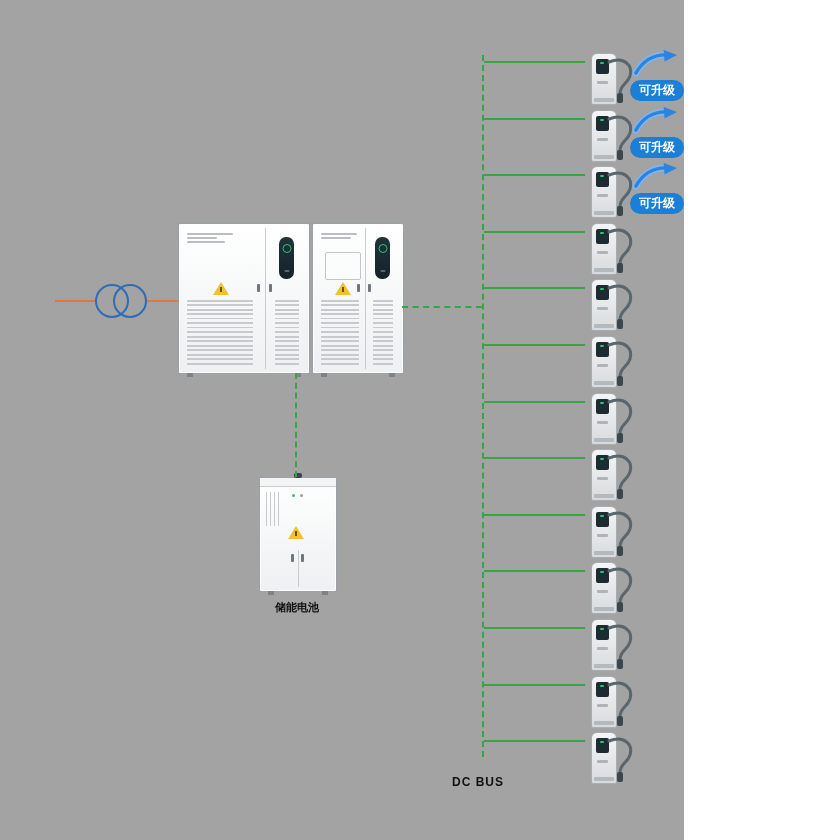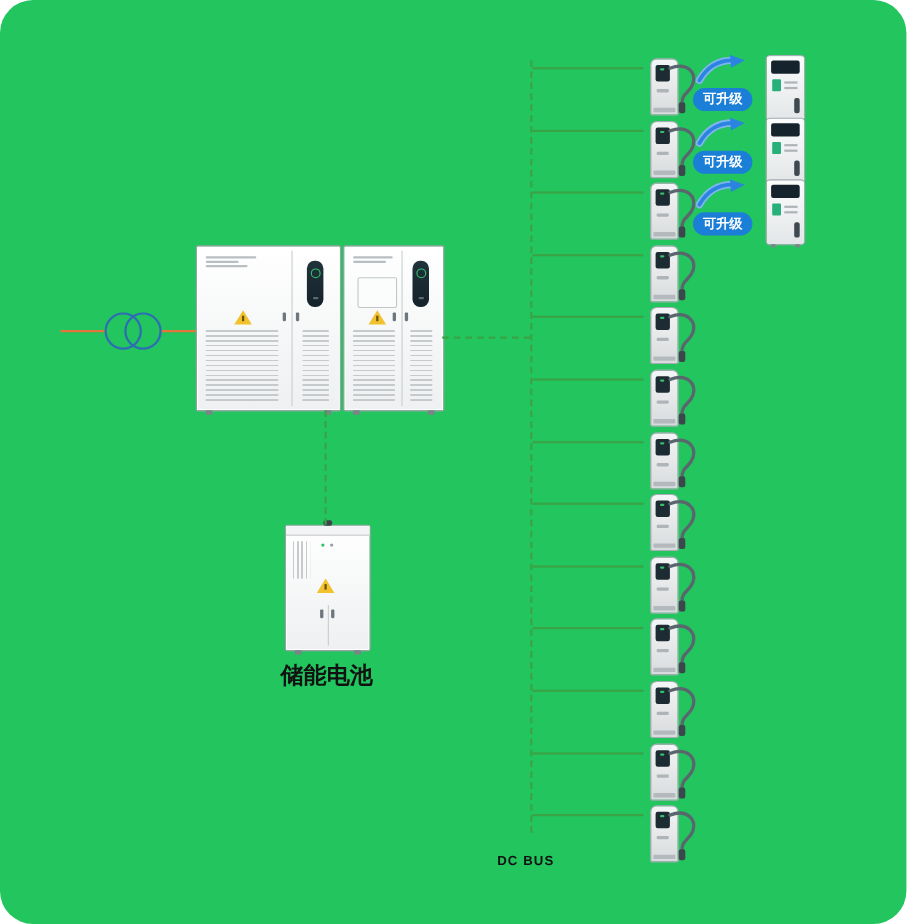--- a/index.html
+++ b/index.html
@@ -3,21 +3,21 @@
 <meta charset="utf-8">
 <style>
   :root{
     --green:#3aa345;
     --orange:#e2763b;
     --blue:#2e6cb5;
     --badge:#1b7fd8;
   }
   html,body{margin:0;padding:0;background:#fff;}
   body{font-family:"Liberation Sans",sans-serif;}
-  .canvas{position:relative;width:824px;height:840px;background:#22c55e;overflow:hidden;border-radius:30px;}
+  .canvas{position:relative;width:684px;height:840px;background:#a3a3a3;overflow:hidden;}
 
   
   .vline-bus{position:absolute;left:482px;top:55px;height:702px;width:0;border-left:2px dashed var(--green);}
   .hline-cab-bus{position:absolute;left:402px;top:306px;width:80px;height:0;border-top:2px dashed var(--green);}
   .vline-battery{position:absolute;left:295px;top:373px;height:104px;width:0;border-left:2px dashed var(--green);}
   .branch-line{position:absolute;left:484px;width:101px;height:0;border-top:2px solid var(--green);}
 
   
   .transformer{position:absolute;left:50px;top:278px;width:140px;height:46px;}
 
@@ -99,21 +99,21 @@
     border-radius:4px;background:linear-gradient(180deg,#fbfcfc,#e3e6e8);}
   .terminal::after{content:"";position:absolute;left:4px;right:4px;bottom:-3px;height:3px;
     border-left:4px solid #7c8489;border-right:4px solid #7c8489;}
   .t-screen{position:absolute;left:4px;top:4px;right:4px;height:12px;background:#15242c;border-radius:2px;}
   .t-stripe{position:absolute;left:5px;top:21px;width:8px;height:11px;background:#27b07a;border-radius:1px;}
   .t-bar{position:absolute;left:16px;top:23px;width:12px;height:2px;background:#aeb4b8;box-shadow:0 5px 0 #aeb4b8;}
   .t-handle{position:absolute;right:4px;top:38px;width:5px;height:14px;background:#3f4a50;border-radius:2px;}
 
   
   .lbl{position:absolute;color:#111;}
-  .lbl-battery{left:250px;top:600px;width:94px;text-align:center;font-size:21px;font-weight:700;}
+  .lbl-battery{left:250px;top:600px;width:94px;text-align:center;font-size:11px;font-weight:700;}
   .lbl-dcbus{left:452px;top:775px;font-size:12px;font-weight:600;letter-spacing:1px;}
 </style>
 </head>
 <body>
 
 <div class="canvas">
 
   <svg class="transformer" viewBox="0 0 140 46">
     <line x1="5" y1="23" x2="46" y2="23" stroke="#e2763b" stroke-width="2"></line>
     <line x1="96" y1="23" x2="128" y2="23" stroke="#e2763b" stroke-width="2"></line>

